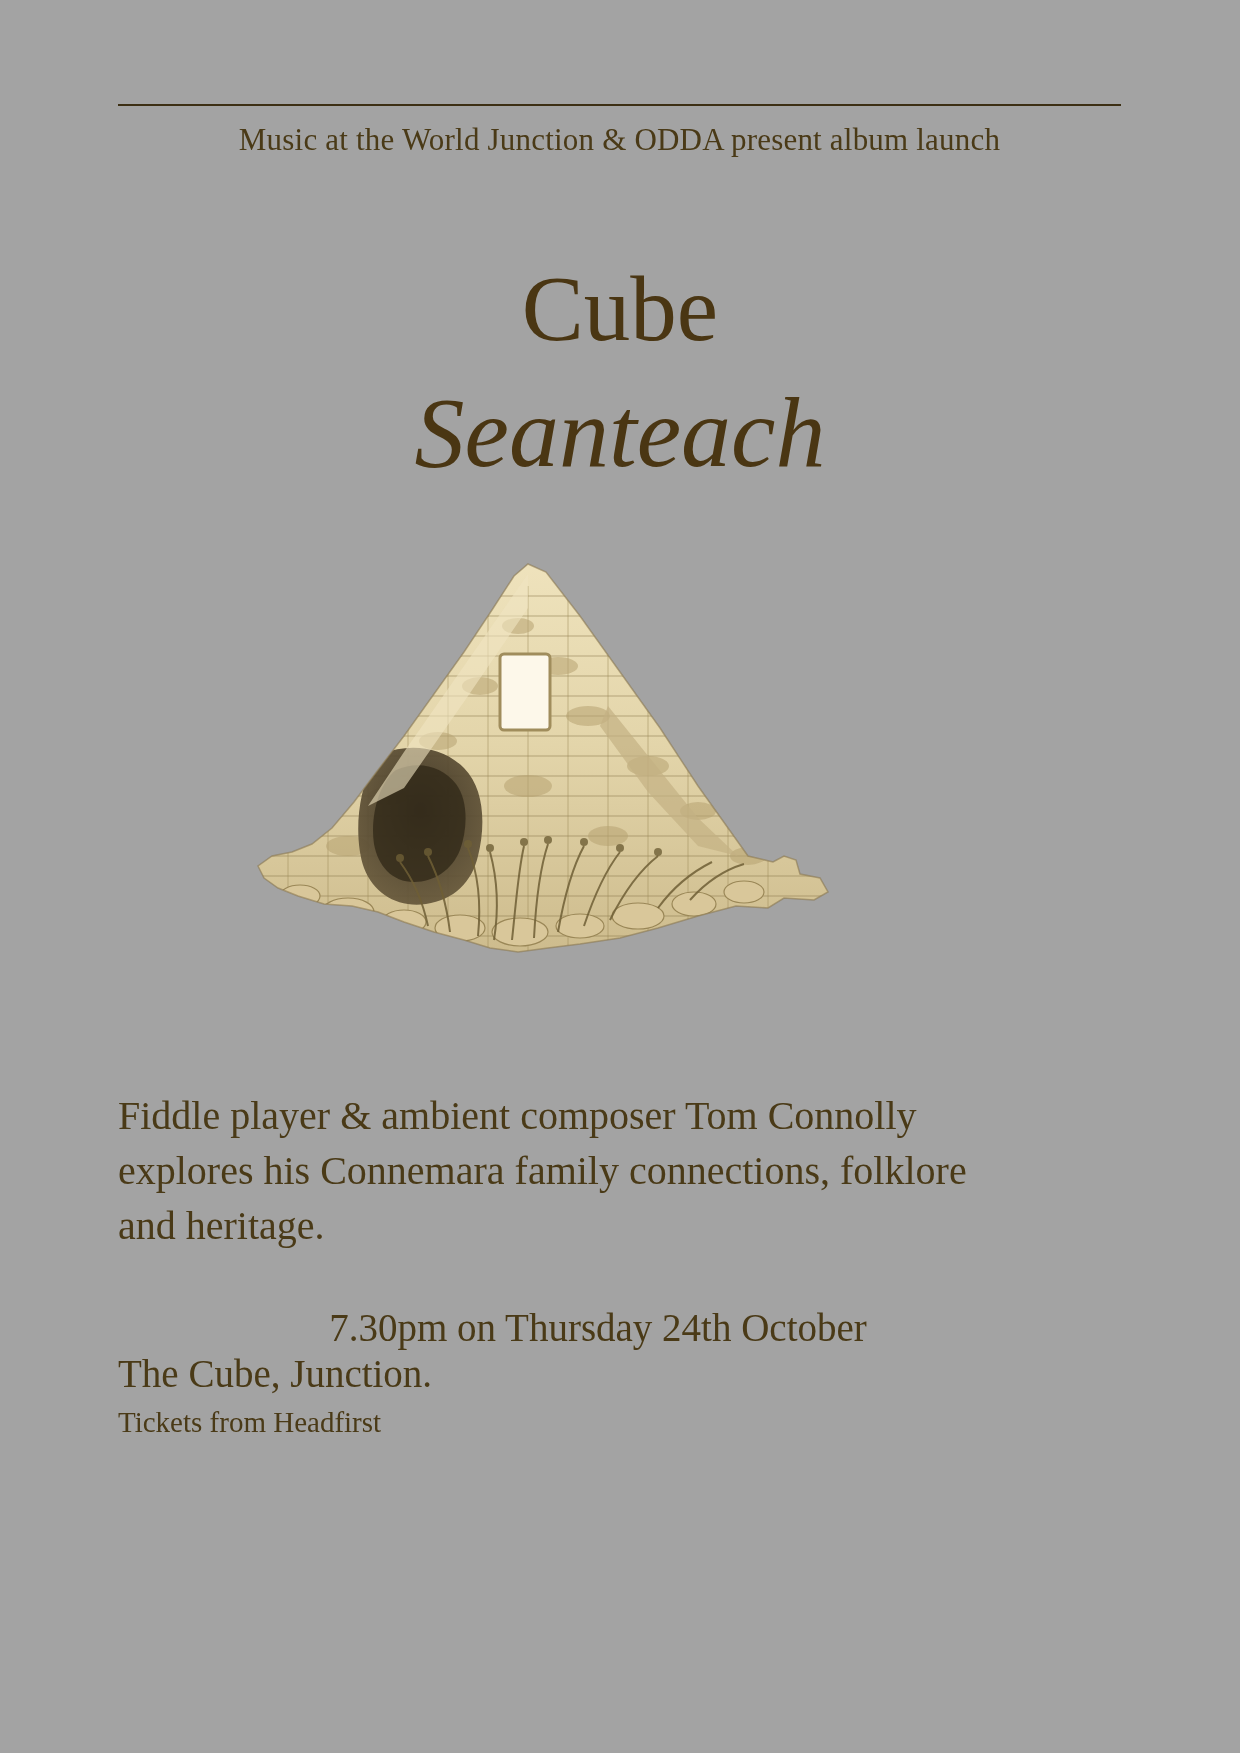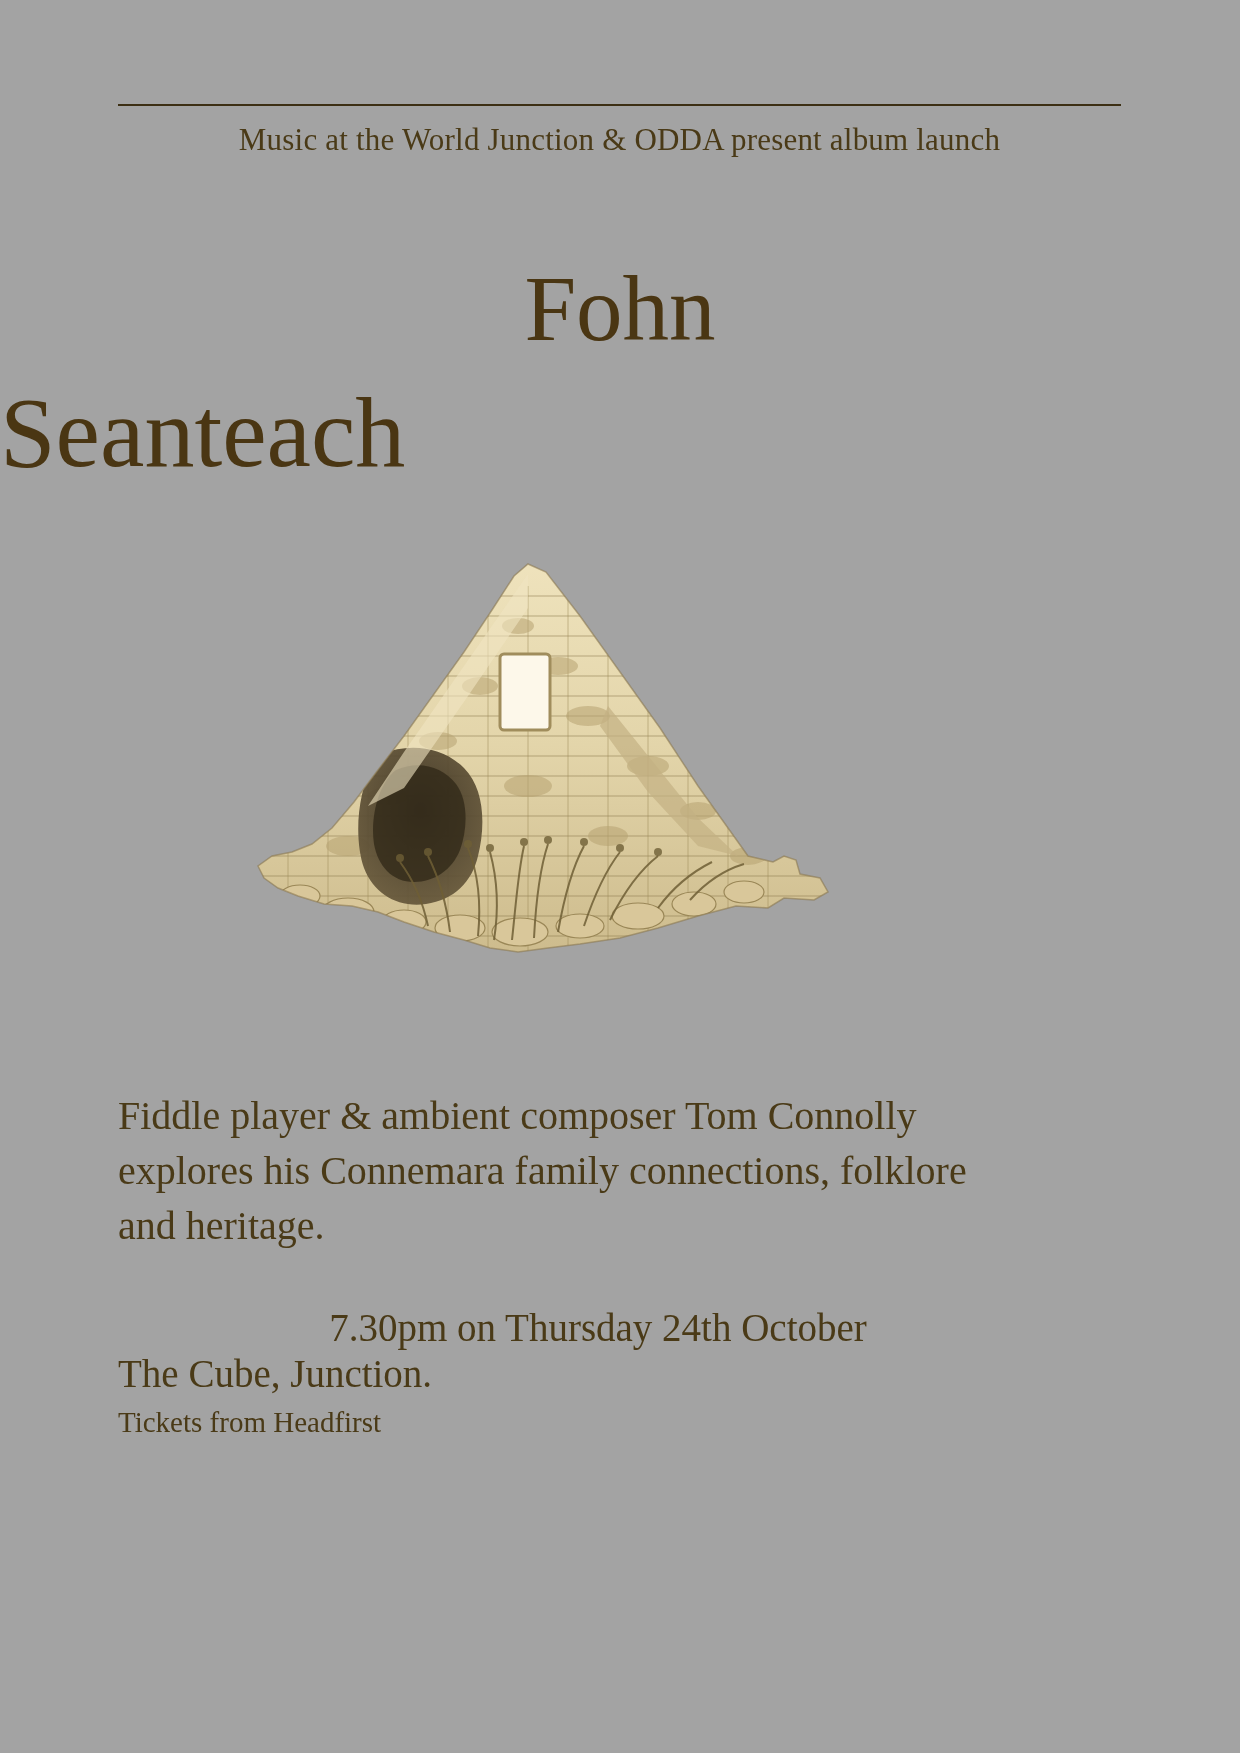--- a/index.html
+++ b/index.html
@@ -50,22 +50,24 @@
     font-size: 93px;
     line-height: 1;
     color: #4a3613;
     font-family: "Liberation Serif", serif;
   }
   .album {
     position: absolute;
     left: 0;
     top: 383px;
     width: 1240px;
+    text-align: center;
     font-size: 100px;
     line-height: 1;
+    font-style: italic;
     color: #4a3613;
     font-family: "Liberation Serif", serif;
   }
   .artwork {
     position: absolute;
     left: 228px;
     top: 556px;
     width: 620px;
     height: 420px;
   }
@@ -115,21 +117,21 @@
 </style>
 </head>
 <body>
 
 <div class="poster">
 
   <div class="rule"></div>
 
   <div class="presenter">Music at the World Junction &amp; ODDA present album launch</div>
 
-  <div class="artist">Fohn</div>
+  <div class="artist">Cube</div>
 
   <div class="album">Seanteach</div>
 
   <div class="artwork">
     <svg width="620" height="420" viewBox="0 0 620 420" xmlns="http://www.w3.org/2000/svg" role="img">
       <defs>
         <clipPath id="cottageClip">
           <path d="M300 8 L318 16 L352 60 L392 116 L432 172 L470 230 L500 272 L520 300 L545 306 L556 300 L568 304 L572 318 L592 322 L600 336 L586 344 L556 342 L540 352 L508 350 L470 360 L430 372 L392 382 L352 388 L320 392 L290 396 L262 392 L236 384 L206 376 L176 366 L150 356 L124 350 L96 348 L70 340 L50 332 L36 322 L30 310 L44 300 L64 296 L84 288 L104 272 L126 246 L150 214 L176 180 L206 138 L236 96 L264 54 L286 20 Z"></path>
         </clipPath>
         <linearGradient id="stoneGrad" x1="0" y1="0" x2="0" y2="1">

